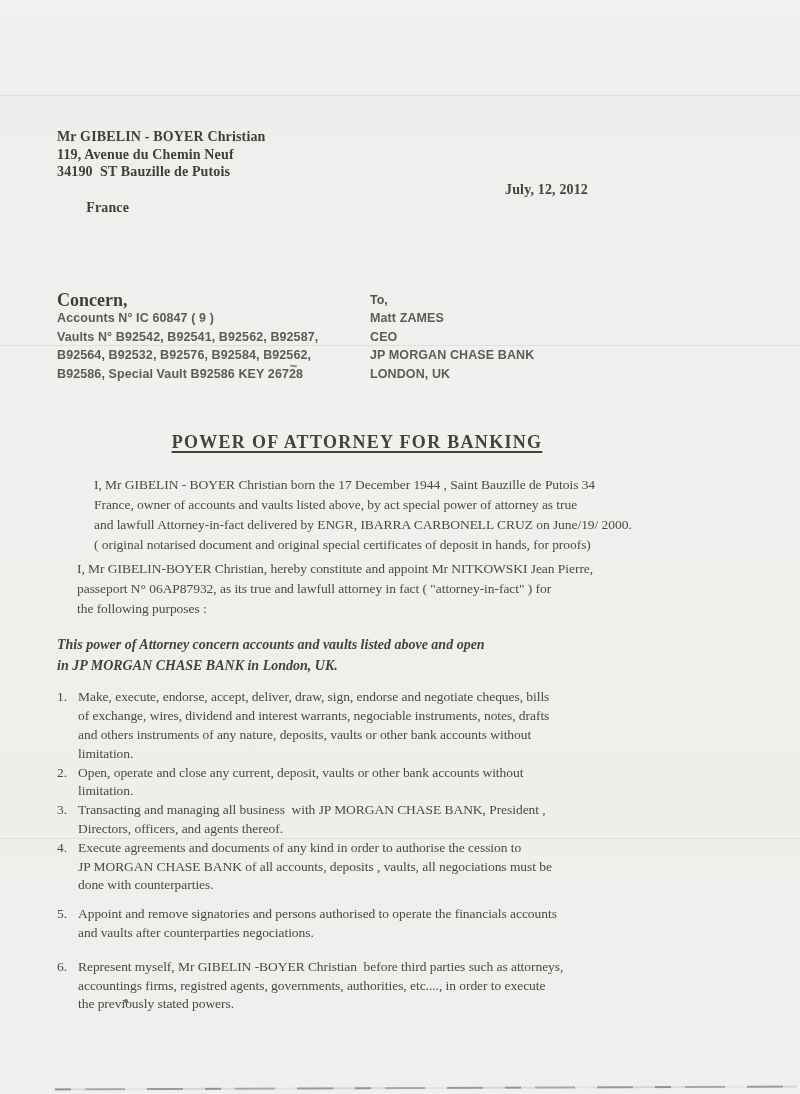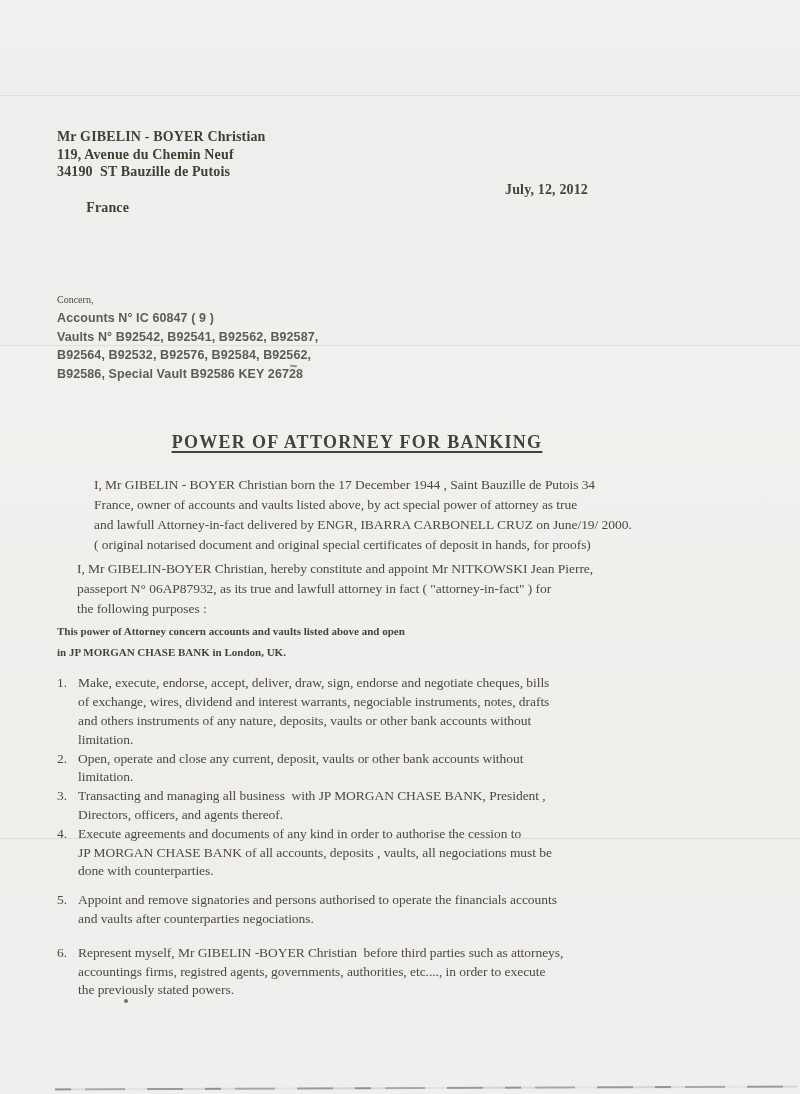--- a/index.html
+++ b/index.html
@@ -10,32 +10,32 @@
   }
   .band{position:absolute;left:0;width:100%;height:1px;background:rgba(198,198,193,0.38);}
   .content{position:absolute;left:57px;top:128px;width:710px;color:#4a4840;filter:blur(0.24px);}
   .address{font-weight:bold;font-size:14px;line-height:17.7px;letter-spacing:0.15px;color:#403f34;}
   .address .line{white-space:pre-wrap;}
   .address-row{position:relative;}
   .date{position:absolute;left:448px;top:0;white-space:pre-wrap;font-weight:bold;color:#45443a;}
   .concern-section{display:flex;margin-top:39px;}
   .concern-col{width:313px;}
   .recipient-col{width:260px;}
-  .heading-serif{font-weight:normal;font-size:10px;line-height:18.5px;color:#403f34;white-space:pre-wrap;}
+  .heading-serif{font-weight:bold;font-size:18px;line-height:18.5px;color:#403f34;white-space:pre-wrap;}
   .sans{font-family:"Liberation Sans",sans-serif;font-size:12.5px;font-weight:600;
         line-height:18.5px;color:#5d5c54;letter-spacing:0.1px;white-space:pre-wrap;}
   .heading-sans{font-family:"Liberation Sans",sans-serif;font-size:12.5px;font-weight:600;
         line-height:18.5px;color:#55544c;white-space:pre-wrap;}
   .title-wrap{width:600px;margin-top:47px;text-align:center;}
   .title{display:inline-block;font-weight:bold;font-size:18px;line-height:24px;letter-spacing:1.3px;
          color:#44433a;text-decoration:underline;text-decoration-thickness:1.7px;text-underline-offset:3px;}
   .para{font-size:13.5px;line-height:19.7px;letter-spacing:-0.05px;white-space:pre-wrap;color:#4b4941;}
   .p1{margin-top:21px;margin-left:37px;}
   .p2{margin-top:5px;margin-left:20px;}
-  .scope{margin-top:3px;font-weight:bold;font-size:11px;line-height:20.5px;
+  .scope{margin-top:17px;font-weight:bold;font-style:italic;font-size:14px;line-height:20.5px;
          white-space:pre-wrap;color:#45443b;}
   .powers{margin-top:12px;}
   .power{display:flex;font-size:13.5px;line-height:18.8px;color:#4b4941;}
   .power .num{flex:none;width:21px;}
   .power .txt{white-space:pre-wrap;width:620px;letter-spacing:-0.05px;}
   .gap5{margin-top:10px;}
   .gap6{margin-top:15px;}
   .speck-dash{position:absolute;left:290px;top:365px;width:7px;height:2px;border-radius:1px;
               background:rgba(92,92,86,0.65);transform:rotate(8deg);}
   .speck-dot{position:absolute;left:124px;top:999px;width:4px;height:4px;border-radius:50%;
@@ -68,20 +68,27 @@
       </div>
     </div>
 
     <div class="concern-section">
       <div class="concern-col">
         <div class="heading-serif">Concern,</div>
         <div class="sans">Accounts N° IC 60847 ( 9 )</div>
         <div class="sans">Vaults N° B92542, B92541, B92562, B92587,</div>
         <div class="sans">B92564, B92532, B92576, B92584, B92562,</div>
         <div class="sans">B92586, Special Vault B92586 KEY 26728</div>
+      </div>
+      <div class="recipient-col">
+        <div class="heading-sans">To,</div>
+        <div class="sans">Matt ZAMES</div>
+        <div class="sans">CEO</div>
+        <div class="sans">JP MORGAN CHASE BANK</div>
+        <div class="sans">LONDON, UK</div>
       </div>
     </div>
 
     <div class="title-wrap">
       <span class="title">POWER OF ATTORNEY FOR BANKING</span>
     </div>
 
     <div class="para p1">I, Mr GIBELIN - BOYER Christian born the 17 December 1944 , Saint Bauzille de Putois 34
 France, owner of accounts and vaults listed above, by act special power of attorney as true
 and lawfull Attorney-in-fact delivered by ENGR, IBARRA CARBONELL CRUZ on June/19/ 2000.

